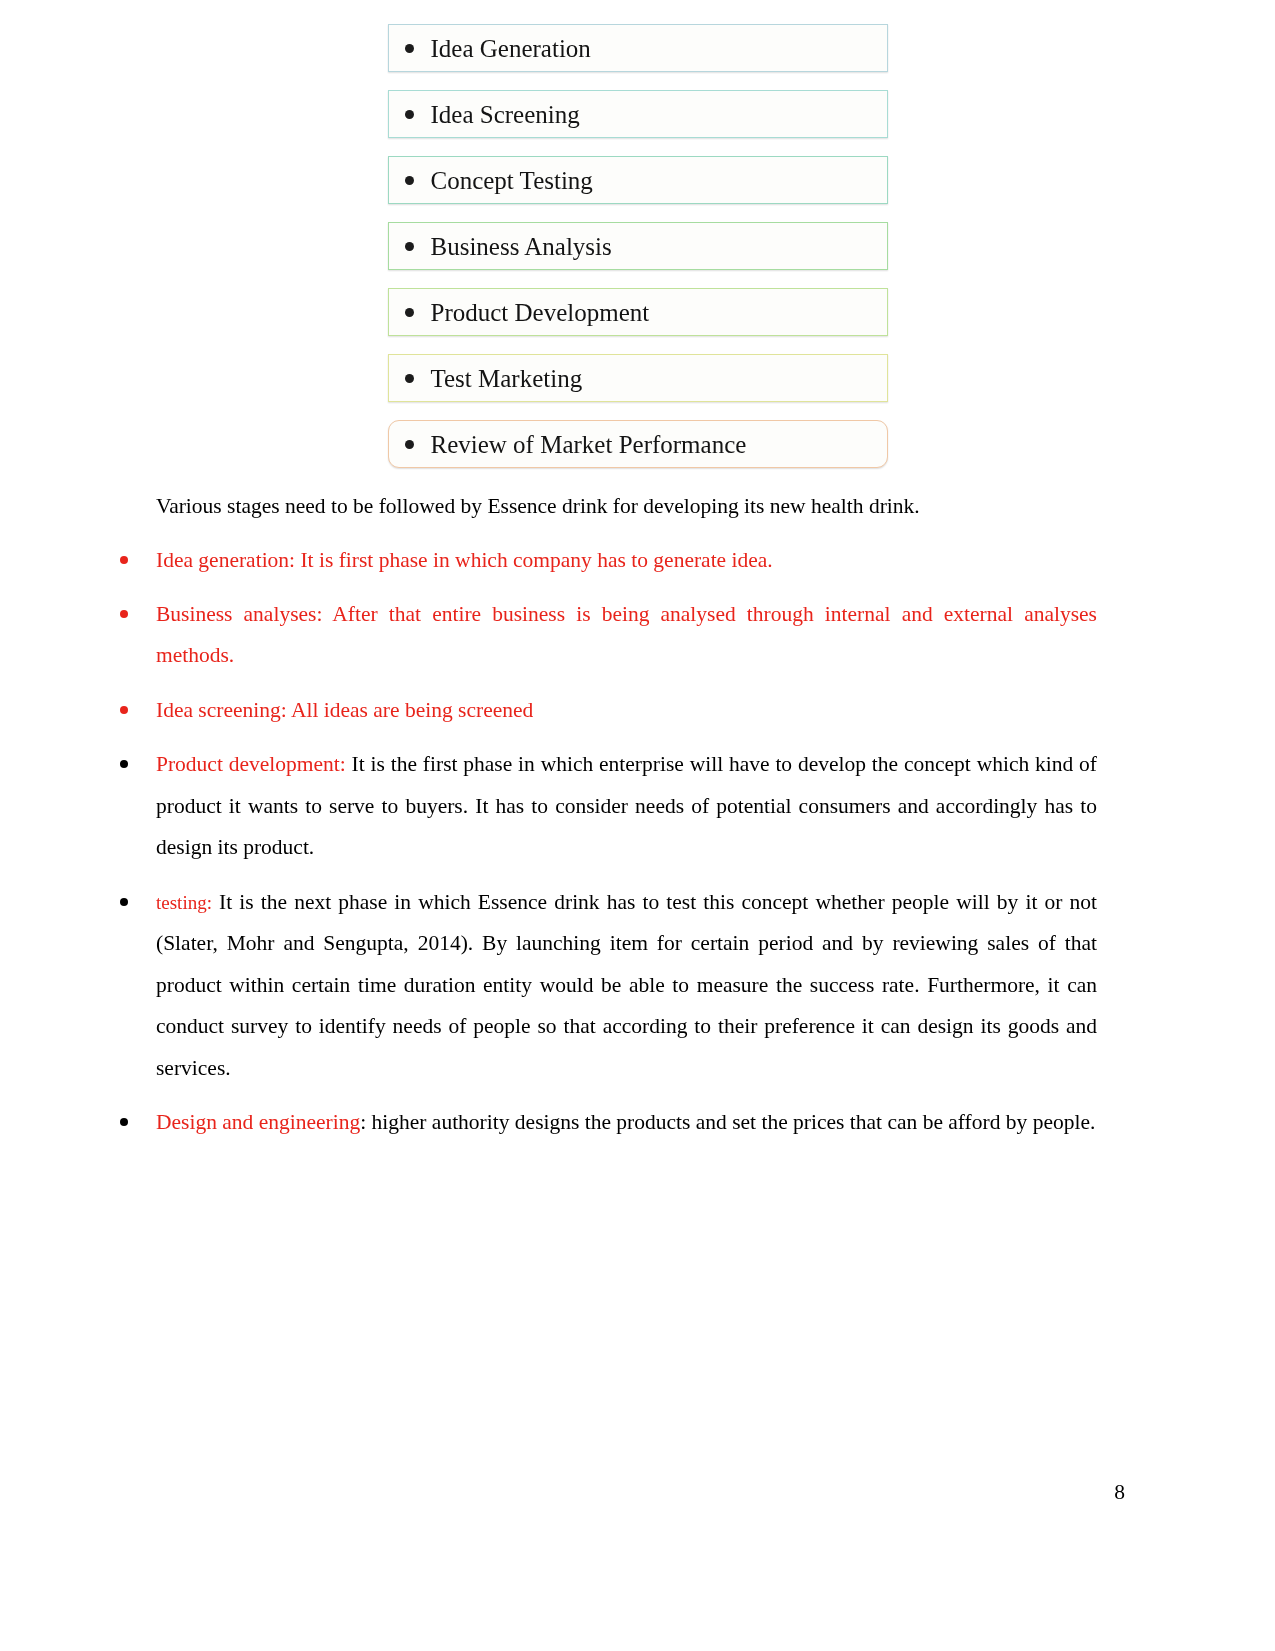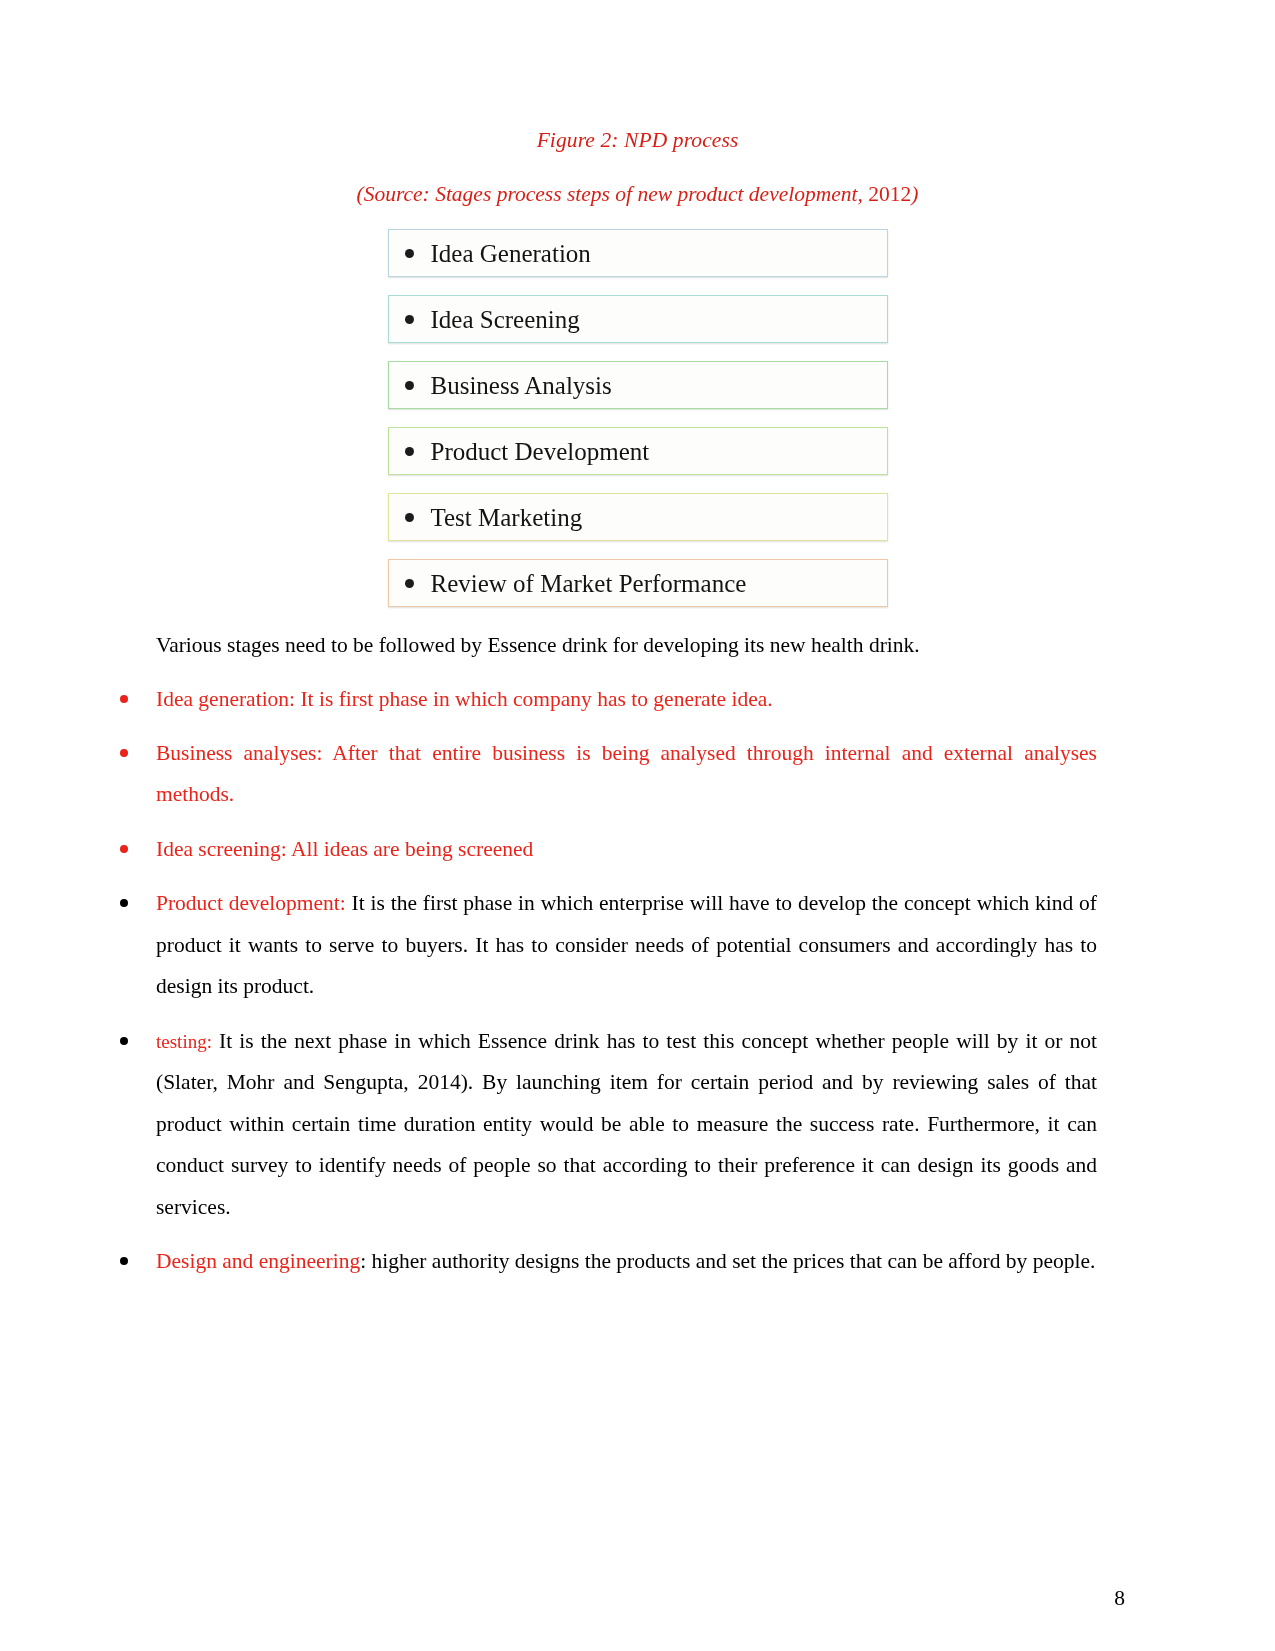--- a/index.html
+++ b/index.html
@@ -137,56 +137,56 @@
     bottom: 170px;
     font-size: 21.5px;
     color: #000000;
   }
 </style>
 </head>
 <body>
 
 <div class="page">
 
-  <div class="caption-block">
-    <div class="fig-caption">Figure 2: NPD process</div>
-    <div class="fig-source"><span>(Source: Stages process steps of new product development, </span><span class="year">2012</span><span>)</span></div>
-  </div>
 
   <div class="figure-wrap">
     <div class="npd-stack">
 
       <div class="npd-box" style="border-color: rgb(183, 214, 221);">
         <span class="npd-bullet"></span>
         <span class="npd-label">Idea Generation</span>
       </div>
 
       <div class="npd-box" style="border-color: rgb(168, 220, 212);">
         <span class="npd-bullet"></span>
         <span class="npd-label">Idea Screening</span>
       </div>
 
+      <div class="npd-box" style="border-color: rgb(156, 217, 194);">
+        <span class="npd-bullet"></span>
+        <span class="npd-label">Concept Testing</span>
+      </div>
 
       <div class="npd-box" style="border-color: rgb(166, 220, 160);">
         <span class="npd-bullet"></span>
         <span class="npd-label">Business Analysis</span>
       </div>
 
       <div class="npd-box" style="border-color: rgb(191, 226, 154);">
         <span class="npd-bullet"></span>
         <span class="npd-label">Product Development</span>
       </div>
 
       <div class="npd-box" style="border-color: rgb(224, 228, 154);">
         <span class="npd-bullet"></span>
         <span class="npd-label">Test Marketing</span>
       </div>
 
 
-      <div class="npd-box" style="border-color: rgb(240, 200, 166);">
+      <div class="npd-box" style="border-color: rgb(240, 200, 166); border-radius: 11px;">
         <span class="npd-bullet"></span>
         <span class="npd-label">Review of Market Performance</span>
       </div>
 
     </div>
   </div>
 
   <div class="body-text">
 
     <p class="intro-line">Various stages need to be followed by Essence drink for developing its new health drink.</p>

